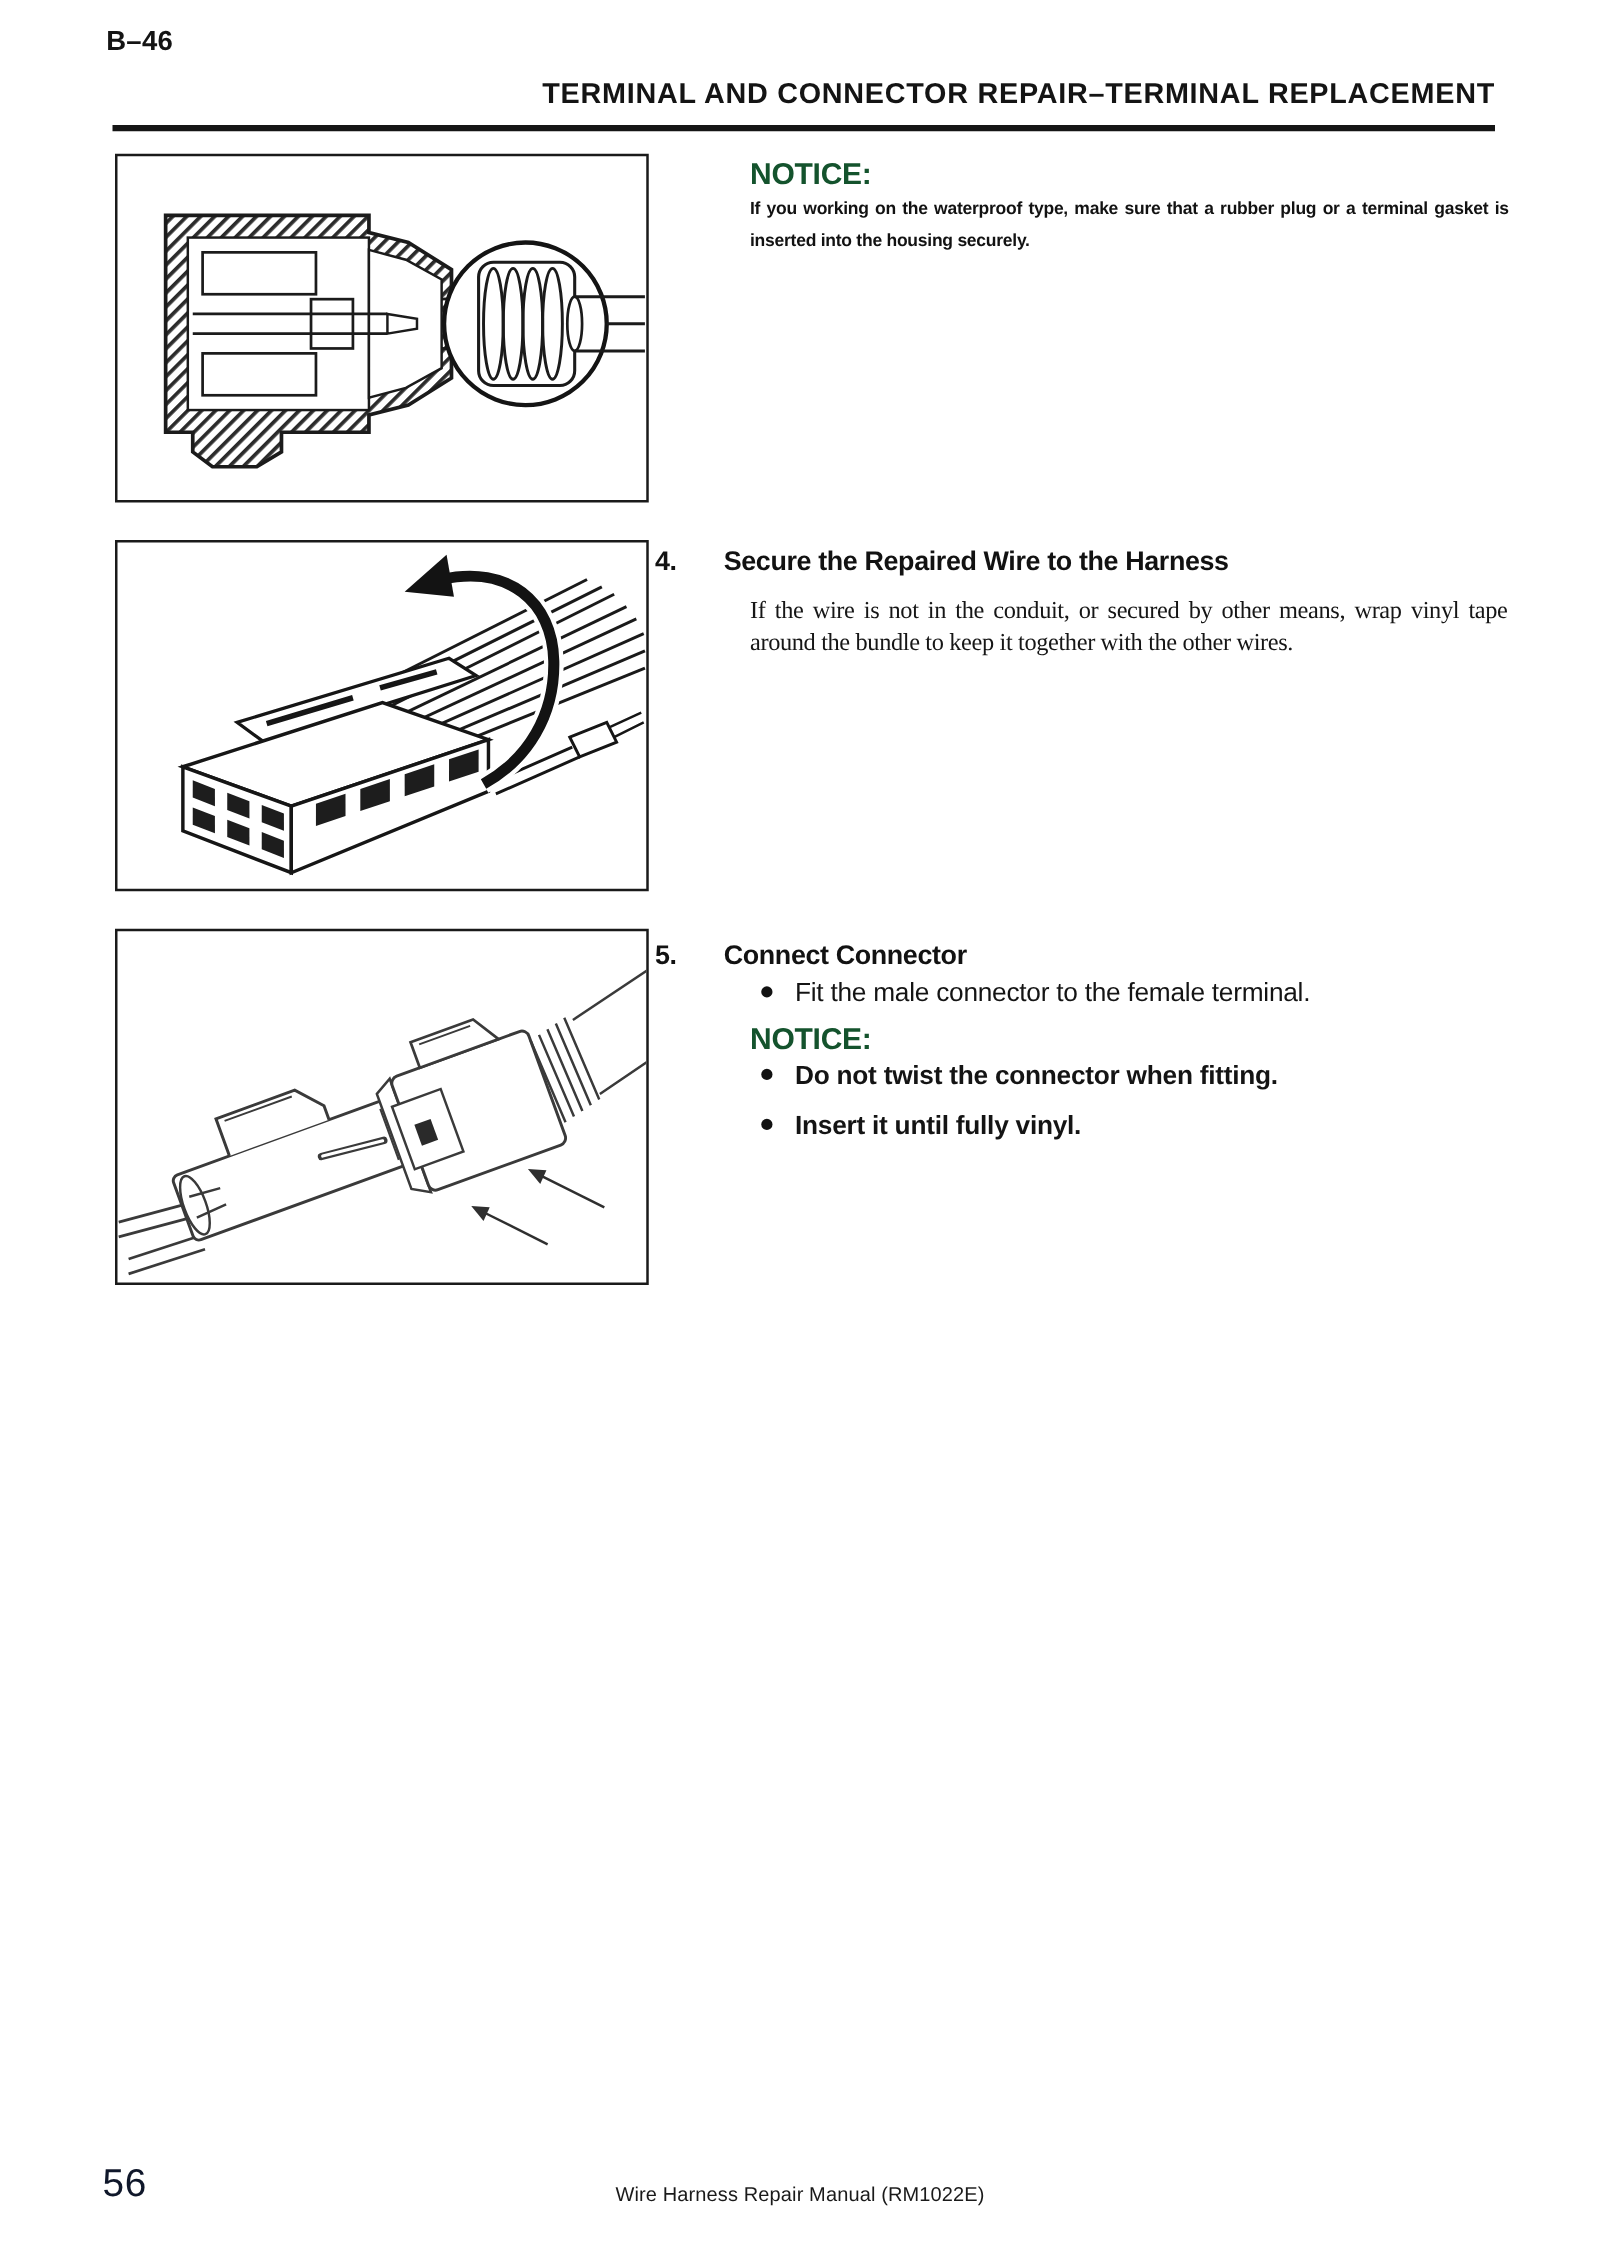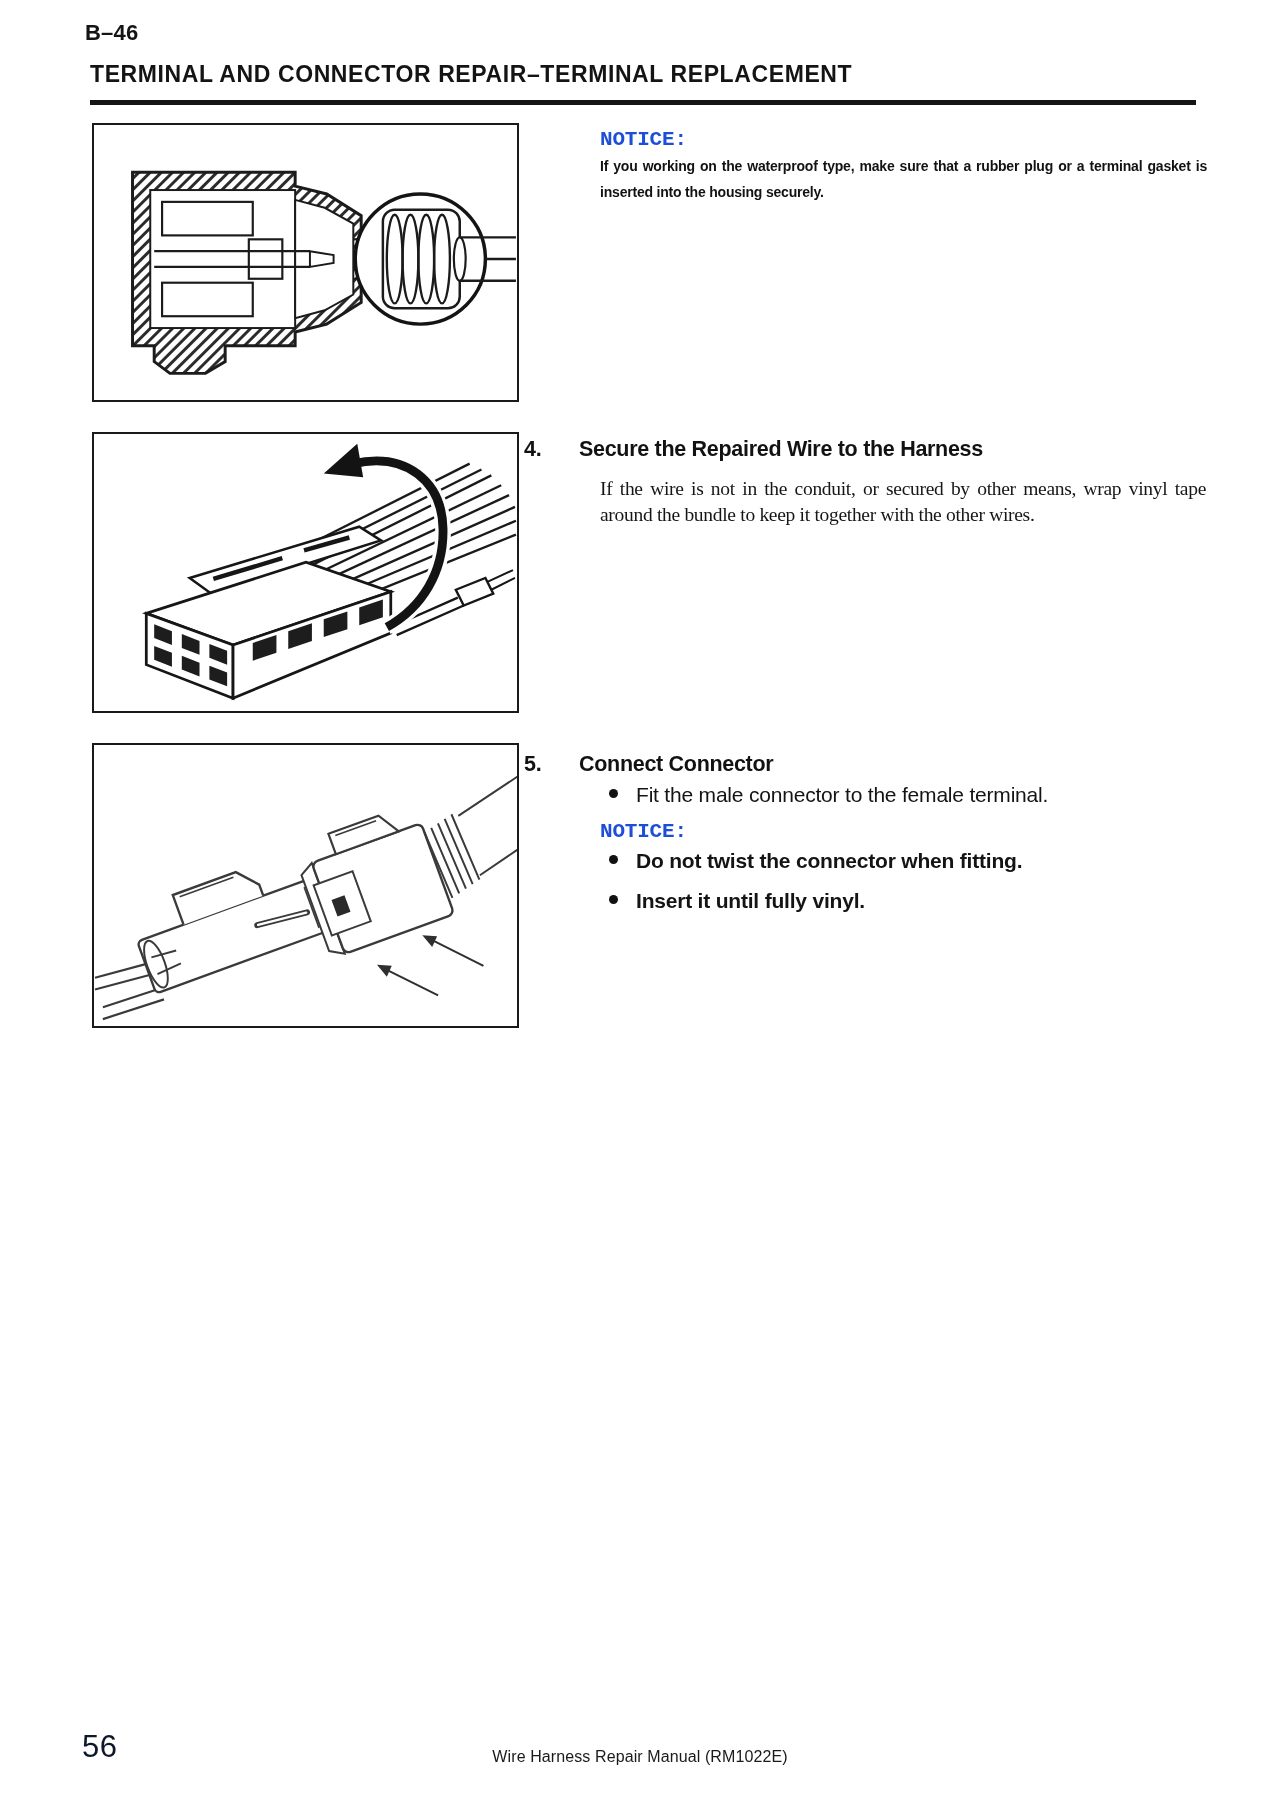--- a/index.html
+++ b/index.html
@@ -5,38 +5,38 @@
   html,body{margin:0;padding:0;background:#ffffff;}
   .page{
     position:relative;width:1280px;height:1811px;background:#ffffff;
     font-family:"Liberation Sans",sans-serif;color:#111;overflow:hidden;
   }
   .page-ref{
     position:absolute;left:85px;top:20px;
     font-size:22px;font-weight:bold;letter-spacing:0.2px;color:#141414;
   }
   .doc-title{
-    position:absolute;left:90px;top:61px;width:1106px;text-align:left;
+    position:absolute;left:90px;top:61px;width:1106px;text-align:right;
     font-size:23px;font-weight:bold;letter-spacing:0.6px;color:#141414;white-space:nowrap;
   }
   .title-rule{
     position:absolute;left:90px;top:100px;width:1106px;height:5px;background:#151515;
   }
   .figure-box{
     position:absolute;left:92px;width:427px;border:2.5px solid #1a1a1a;background:#fff;
     box-sizing:border-box;
   }
   .figure-box svg{display:block;width:100%;height:100%;}
   #fig1{top:123px;height:279px;}
   #fig2{top:432px;height:281px;}
   #fig3{top:743px;height:285px;}
 
   .col{position:absolute;left:600px;width:607px;}
   .notice-top{top:127px;}
-  .notice-label{font-weight:bold;font-size:21px;line-height:26px;letter-spacing:-0.2px;color:#1d4ed8;font-family:Liberation Mono, monospace;}
+  .notice-label{font-weight:bold;font-size:24px;line-height:26px;letter-spacing:-0.2px;color:#14532d;}
   .notice-text{font-weight:bold;font-size:14px;line-height:26px;letter-spacing:-0.2px;text-align:justify;color:#121212;}
 
   .step-heading{position:absolute;left:524px;width:680px;font-size:21.5px;font-weight:bold;letter-spacing:-0.3px;color:#121212;white-space:nowrap;}
   .step-heading .step-num{display:inline-block;width:55px;}
   #step4-heading{top:437px;}
   #step5-heading{top:752px;}
   .step-body{
     position:absolute;left:600px;width:606px;top:476px;
     font-family:"Liberation Serif",serif;font-size:19.5px;line-height:25.5px;
     letter-spacing:-0.3px;text-align:justify;color:#161616;

